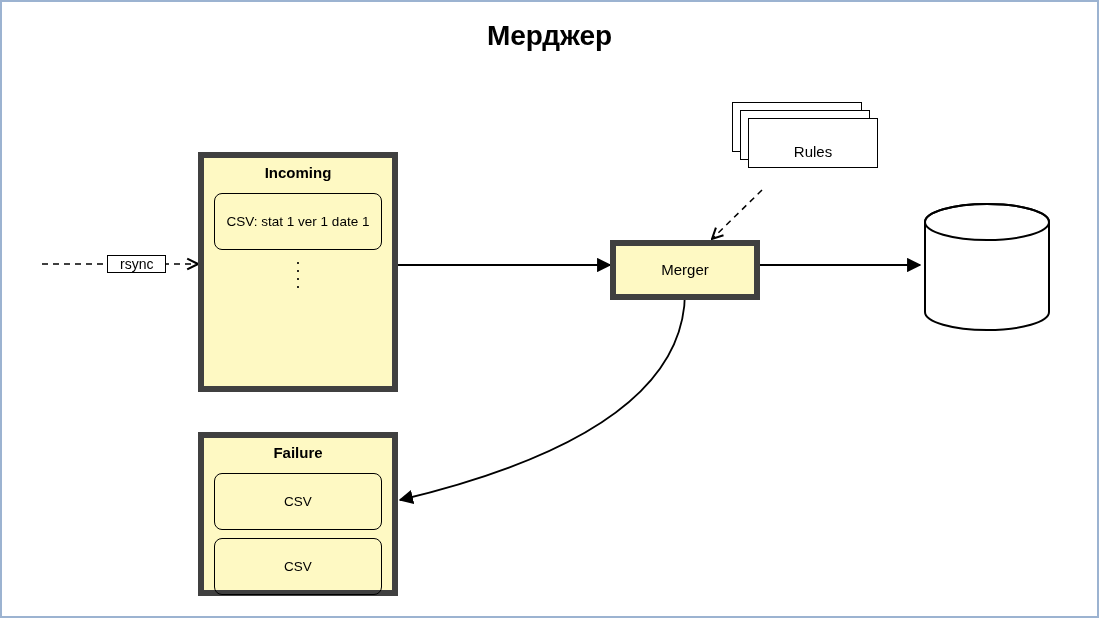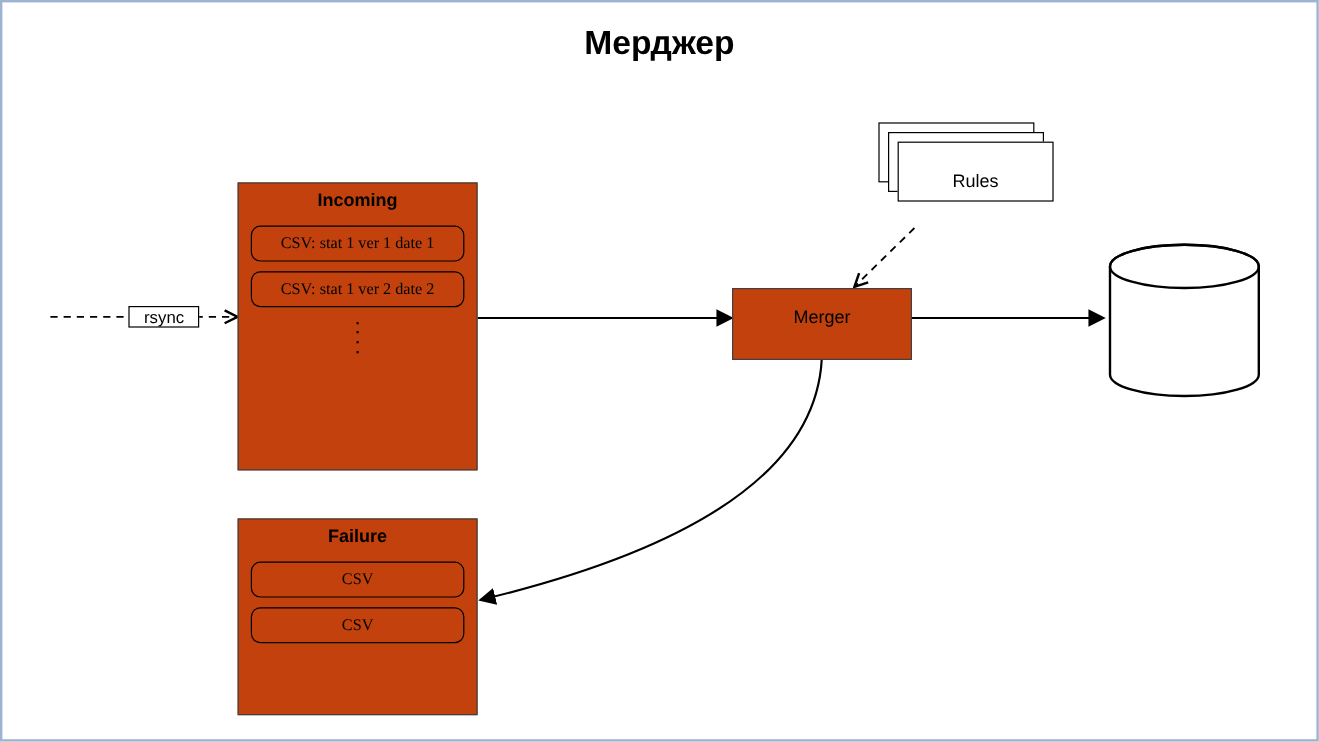--- a/index.html
+++ b/index.html
@@ -14,22 +14,22 @@
       position: absolute;
       top: 18px;
       left: 0;
       right: 0;
       text-align: center;
       font-size: 28px;
       font-weight: bold;
     }
     .frame {
       position: absolute;
-      border: 1px solid #404040;
-      background: #c2410c;
+      border: 6px solid #404040;
+      background: #fef9c3;
     }
     .rsync {
       position: absolute;
       left: 105px;
       top: 253px;
       font-size: 14px;
       border: 1px solid #000;
       padding: 0 12px;
       background: #fff;
       z-index: 3;
@@ -43,24 +43,23 @@
       padding-top: 6px;
     }
     .incoming .hdr, .failure .hdr {
       font-weight: bold;
       font-size: 15px;
       margin-bottom: 12px;
     }
     .pill {
       border: 1px solid #000;
       border-radius: 8px;
-      padding: 6px 4px;
+      padding: 20px 4px;
       margin: 8px 10px;
       font-size: 13.5px;
-      font-family: Liberation Serif, serif;
     }
     .vdots {
       font-size: 18px;
       line-height: 8px;
       letter-spacing: 0;
       margin: 4px 0 6px;
     }
     .failure {
       left: 196px;
       top: 430px;
@@ -133,21 +132,20 @@
   <line x1="760" y1="188" x2="710" y2="237" stroke="#000" stroke-width="1.5" stroke-dasharray="6 5" marker-end="url(#arrow-open)"></line>
 
   <path d="M 683 290 Q 683 430 398 498" fill="none" stroke="#000" stroke-width="1.8" marker-end="url(#arrow)"></path>
 </svg>
 
 <div class="rsync">rsync</div>
 
 <div class="frame incoming">
   <div class="hdr">Incoming</div>
   <div class="pill">CSV: stat 1 ver 1 date 1</div>
-  <div class="pill">CSV: stat 1 ver 2 date 2</div>
   <div class="vdots">·<br>·<br>·<br>·</div>
 </div>
 
 <div class="frame failure">
   <div class="hdr">Failure</div>
   <div class="pill">CSV</div>
   <div class="pill">CSV</div>
 </div>
 
 <div class="frame merger">Merger</div>

